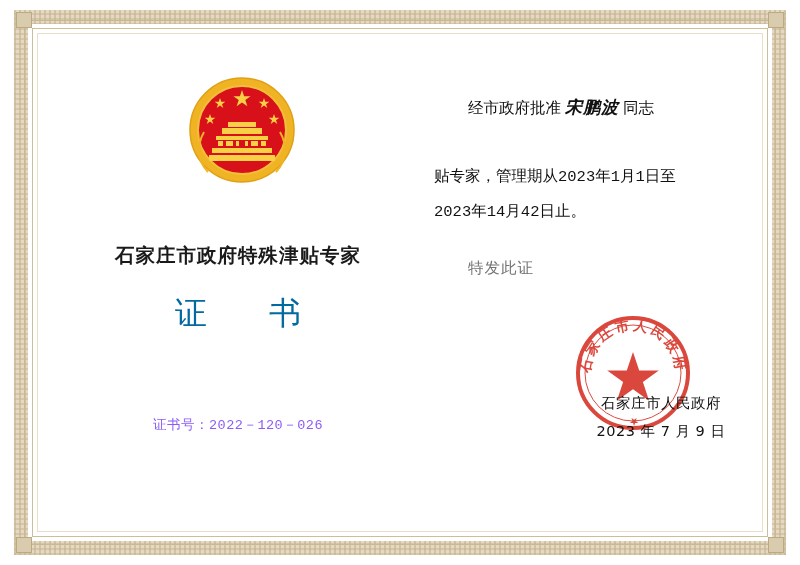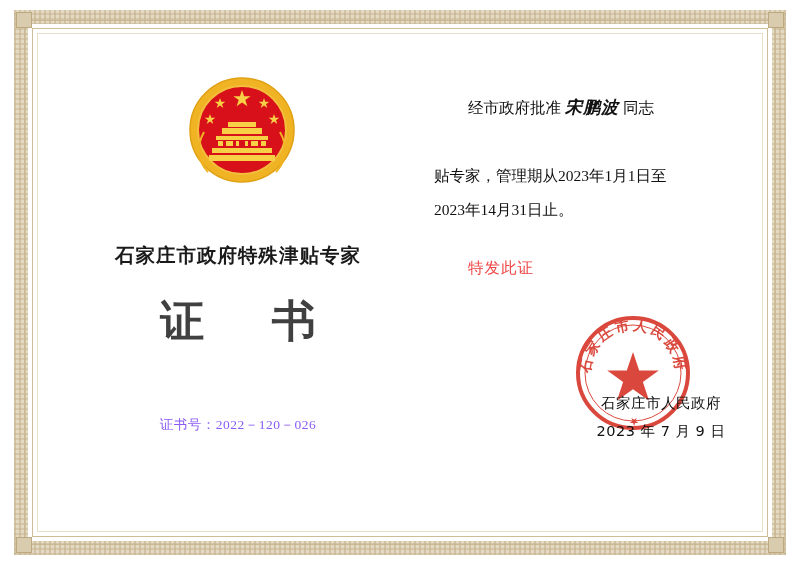--- a/index.html
+++ b/index.html
@@ -129,25 +129,25 @@
     white-space: nowrap;
   }
 
   .left-bigtitle {
     position: absolute;
     left: 8px;
     top: 256px;
     width: 320px;
     text-align: center;
     font-family: "DejaVu Sans", sans-serif;
-    font-size: 44px;
-    font-weight: 700;
+    font-size: 32px;
+    font-weight: 400;
     letter-spacing: 26px;
     text-indent: 26px;
-    color: #404040;
+    color: #0369a1;
     white-space: nowrap;
   }
 
   .cert-no {
     position: absolute;
     left: 8px;
     top: 380px;
     width: 320px;
     text-align: center;
     font-family: "DejaVu Sans", sans-serif;
@@ -180,29 +180,29 @@
   }
   .body-text .indent { display: inline-block; width: 34px; }
   .name-hand {
     font-family: "DejaVu Serif", serif;
     font-weight: 700;
     font-style: italic;
     font-size: 17px;
     letter-spacing: 1px;
     padding: 0 4px;
   }
-  .num { font-family: Liberation Serif, serif; }
+  .num { font-family: Liberation Mono, monospace; }
 
   .grant-line {
     position: absolute;
     left: 48px;
     top: 222px;
     font-family: "DejaVu Sans", sans-serif;
     font-size: 15.5px;
-    color: #ef4444;
+    color: #737373;
     letter-spacing: 1px;
     white-space: nowrap;
   }
 
   
   .seal {
     position: absolute;
     left: 152px;
     top: 276px;
     width: 122px;
@@ -306,21 +306,21 @@
         <span>证书号：</span><span class="num">2022－120－026</span>
       </div>
     </div>
 
     <div class="right-col">
 
       <div class="body-text">
         <span class="indent"></span><span>经市政府批准</span><span class="name-hand">宋鹏波</span><span>同志</span><br>
         <br>
         <span>贴专家，管理期从</span><span class="num">2023</span><span>年</span><span class="num">1</span><span>月</span><span class="num">1</span><span>日至</span><br>
-        <span class="num">2023</span><span>年</span><span class="num">14</span><span>月</span><span class="num">31</span><span>日止。</span>
+        <span class="num">2023</span><span>年</span><span class="num">14</span><span>月</span><span class="num">42</span><span>日止。</span>
       </div>
 
       <div class="grant-line">特发此证</div>
 
       <div class="seal">
         <svg viewBox="0 0 122 122" width="122" height="122">
           <g opacity="0.86">
             <circle cx="61" cy="61" r="55" fill="none" stroke="#d52b1e" stroke-width="4"></circle>
             <circle cx="61" cy="61" r="48" fill="none" stroke="#d52b1e" stroke-width="1"></circle>
 

